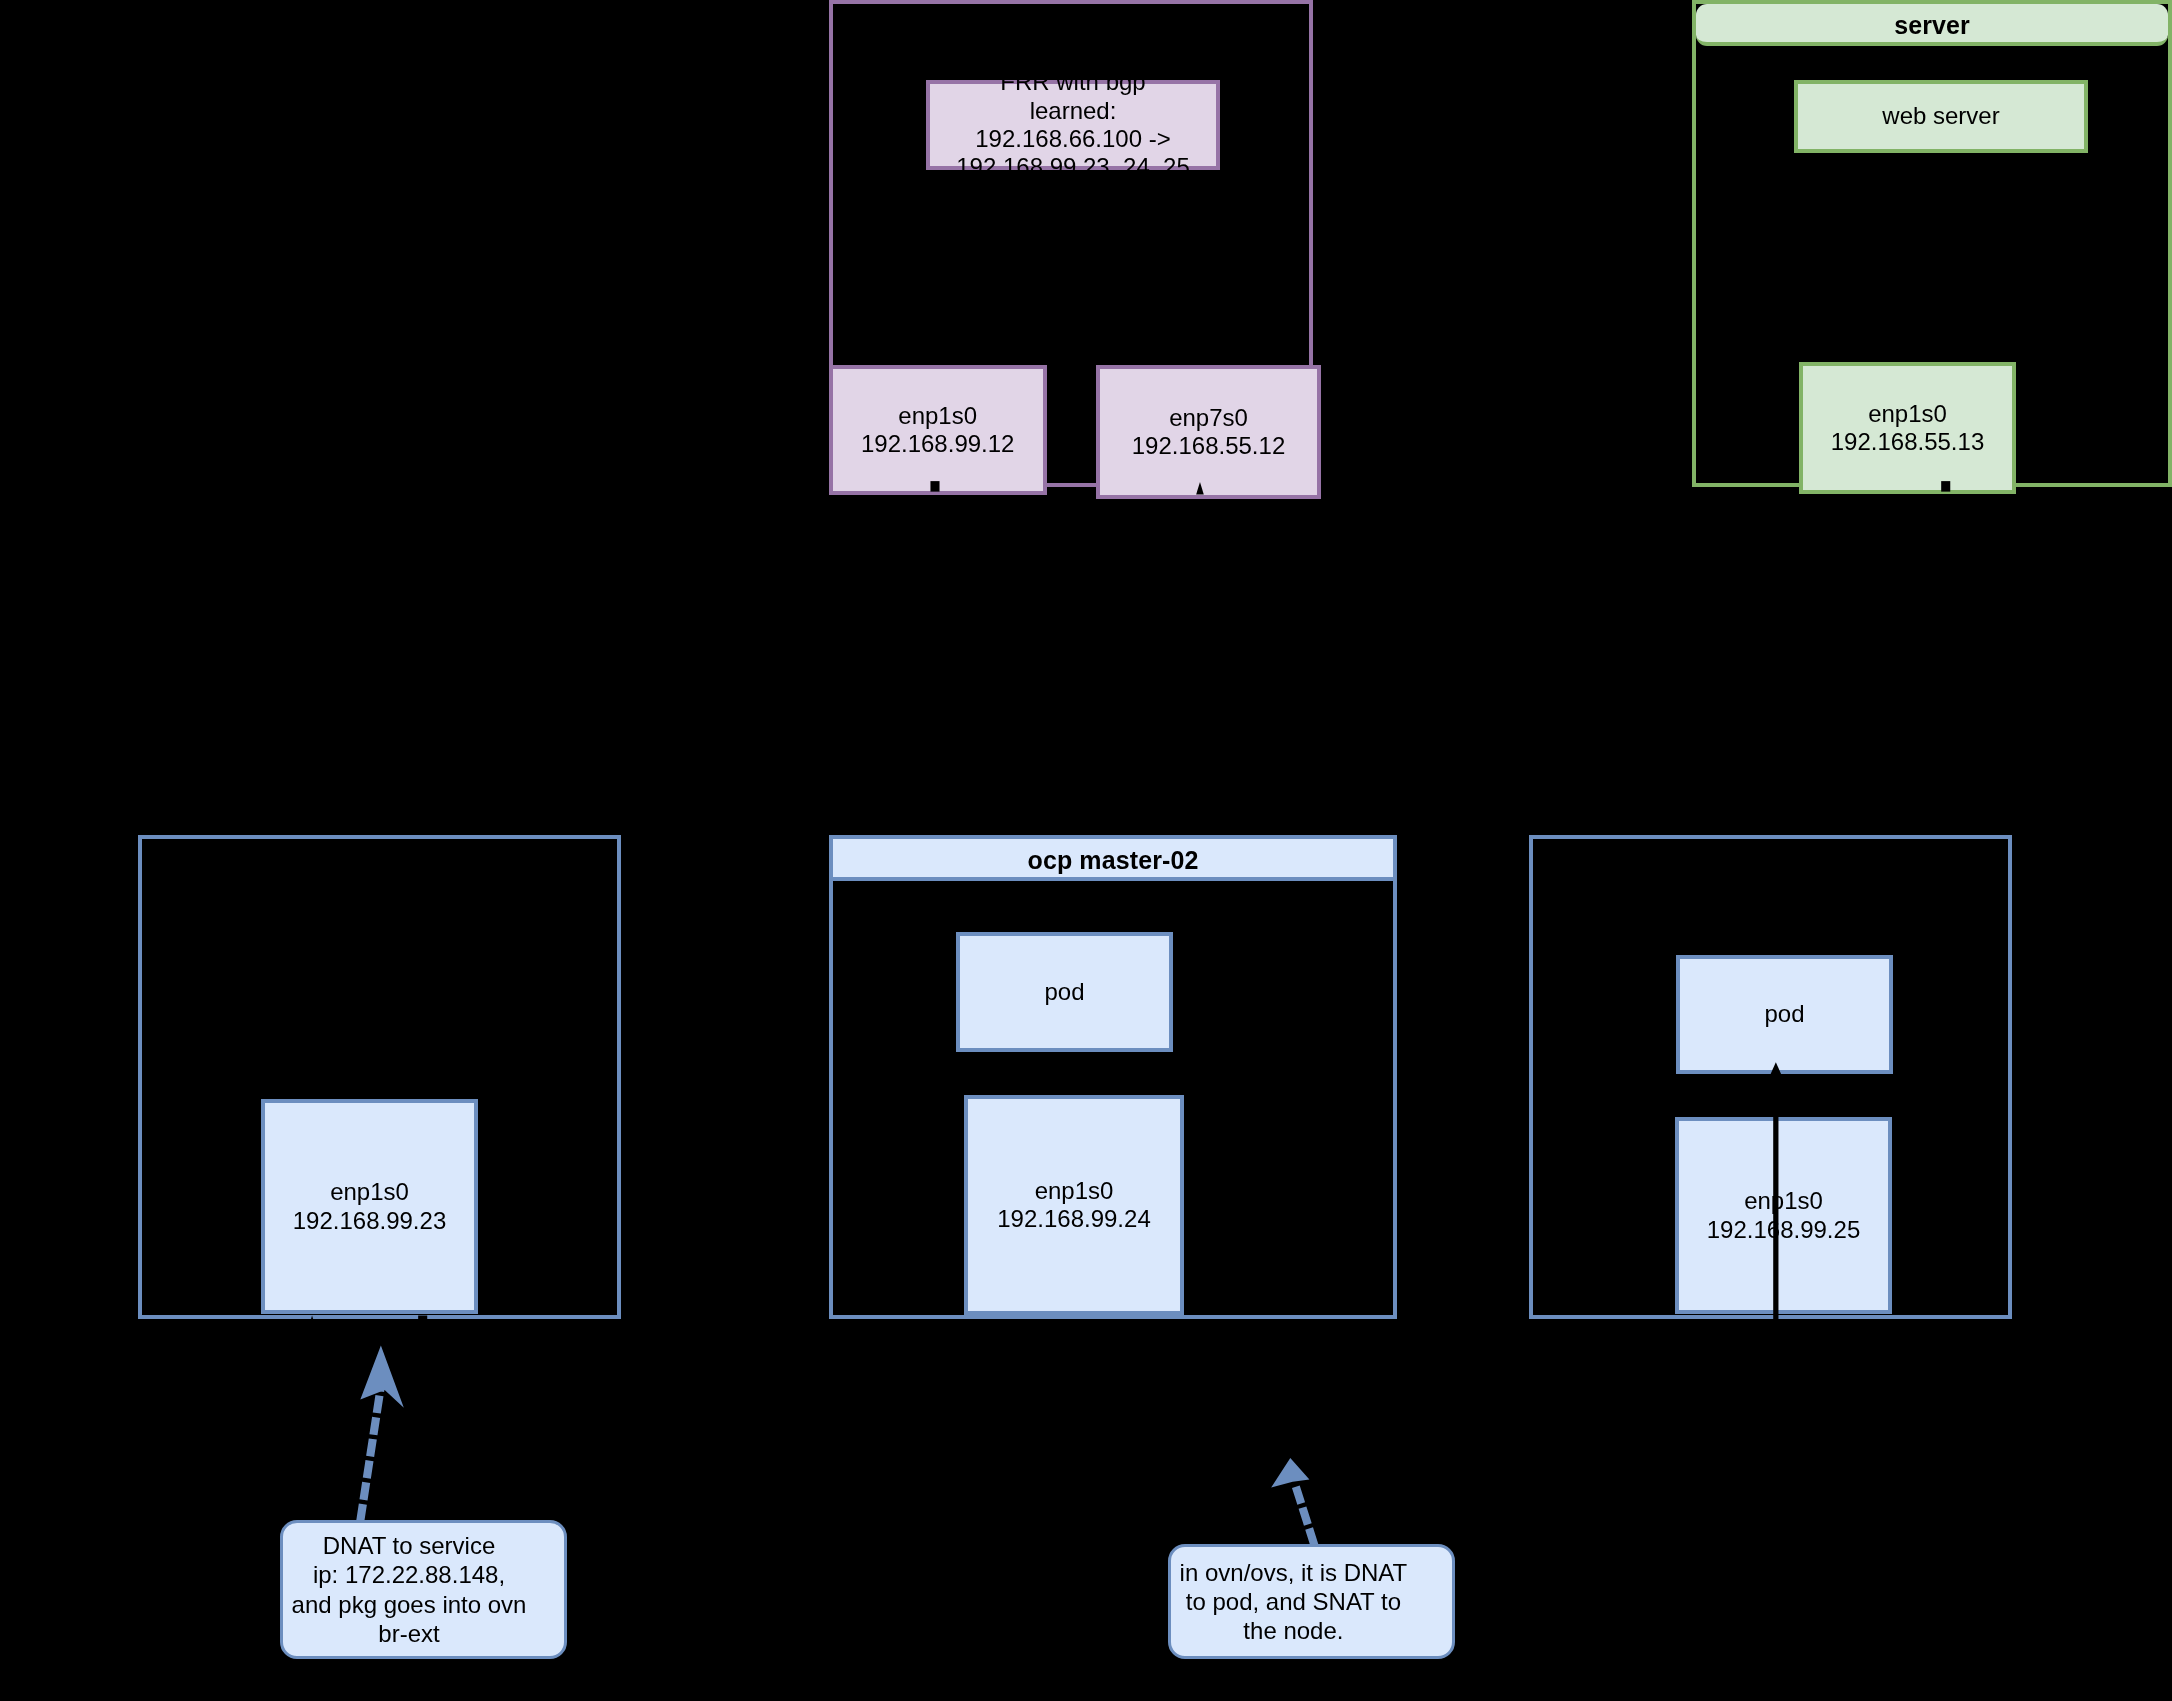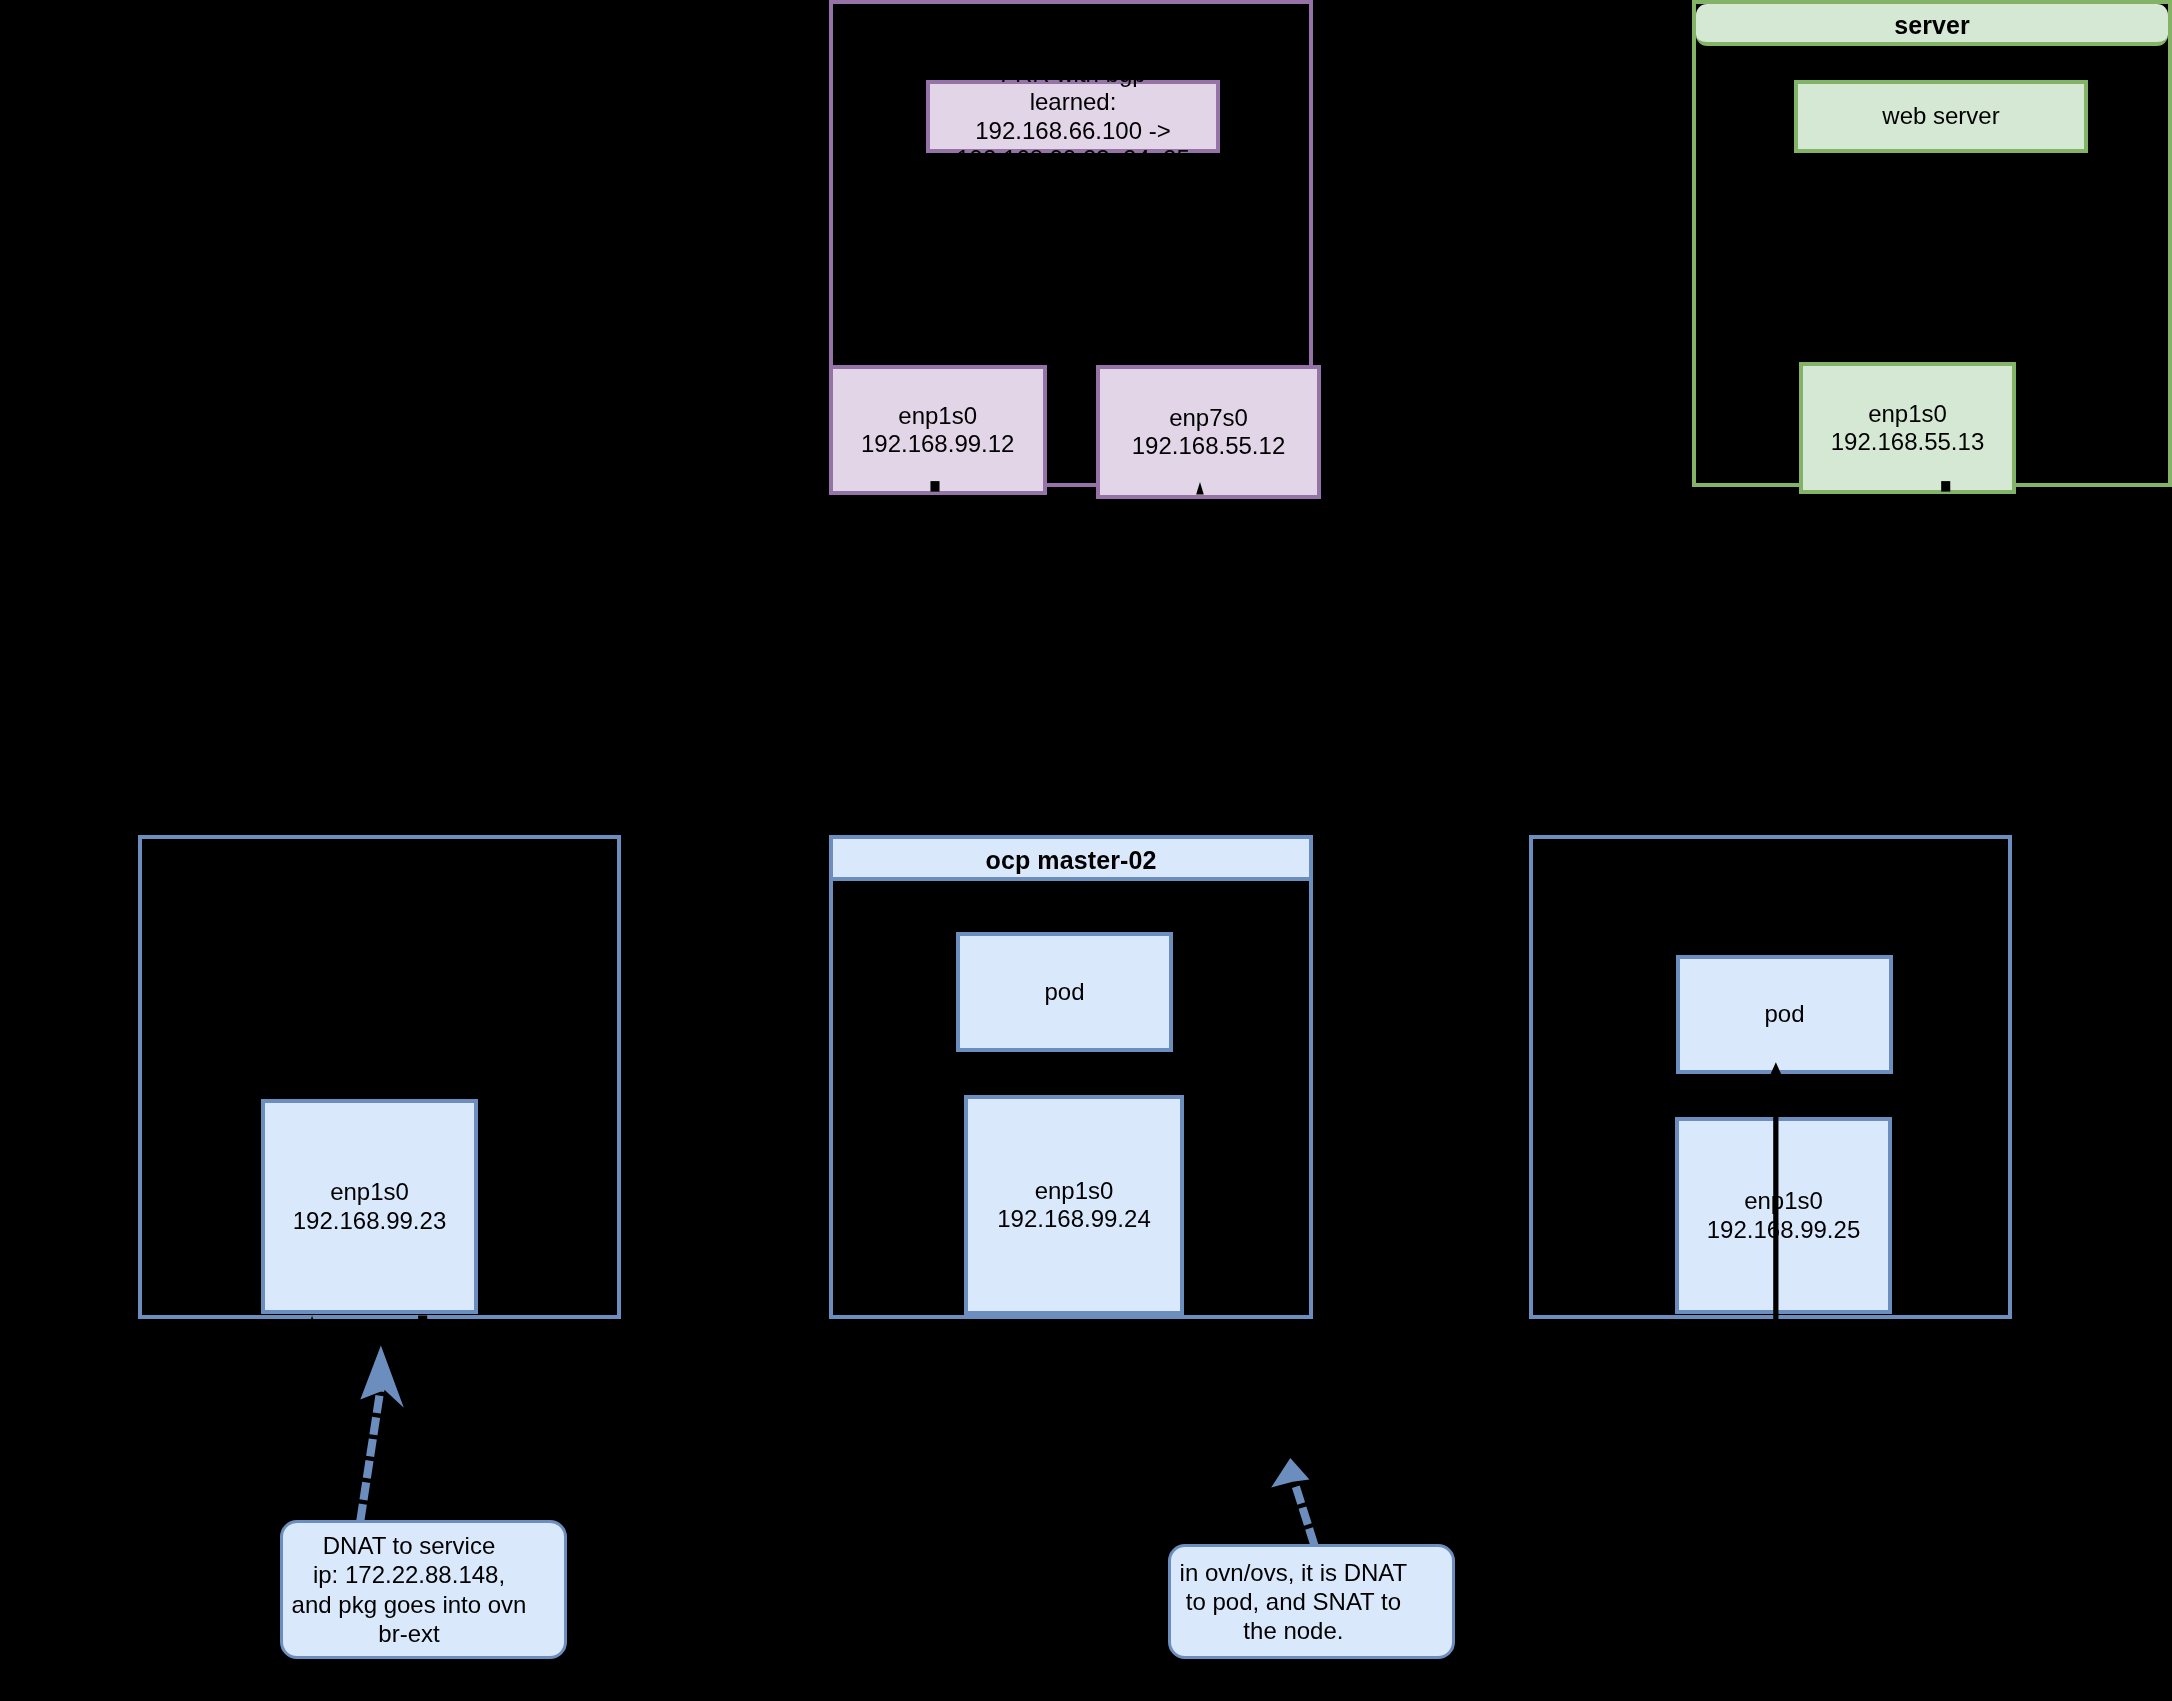--- a/index.html
+++ b/index.html
@@ -102,21 +102,21 @@
     overflow: visible;
   }
 </style>
 </head>
 <body>
 
 <div id="canvas">
 
   <div class="node theme-purple" style="left:829px; top:0px; width:484px; height:487px;">
 
-    <div class="leaf box-purple" style="left:93px; top:76px; width:294px; height:73px;">
+    <div class="leaf box-purple" style="left:93px; top:76px; width:294px; height:90px;">
       <span>FRR with bgp
 learned:
 192.168.66.100 -&gt;
 192.168.99.23, 24, 25</span>
     </div>
 
     <div class="leaf box-purple" style="left:-4.3px; top:361px; width:218px; height:130px;">
       <span class="l1">enp1s0</span>
       <span class="l2">192.168.99.12</span>
     </div>
@@ -141,21 +141,21 @@
   </div>
 
   <div class="node theme-blue" style="left:138px; top:835px; width:483px; height:484px;">
 
     <div class="leaf box-blue" style="left:119px; top:260px; width:217px; height:215px;">
       <span class="l1">enp1s0</span>
       <span class="l2">192.168.99.23</span>
     </div>
   </div>
 
-  <div class="node theme-blue" style="left:829px; top:835px; width:484px; height:484px;padding-left:12px;">
+  <div class="node theme-blue" style="left:829px; top:835px; width:568px; height:484px;padding-left:12px;">
     <div class="node-title">ocp master-02</div>
 
     <div class="leaf box-blue" style="left:123px; top:93px; width:217px; height:120px;">
       <span>pod</span>
     </div>
 
     <div class="leaf box-blue" style="left:131px; top:256px; width:220px; height:220px;">
       <span class="l1">enp1s0</span>
       <span class="l2">192.168.99.24</span>
     </div>

